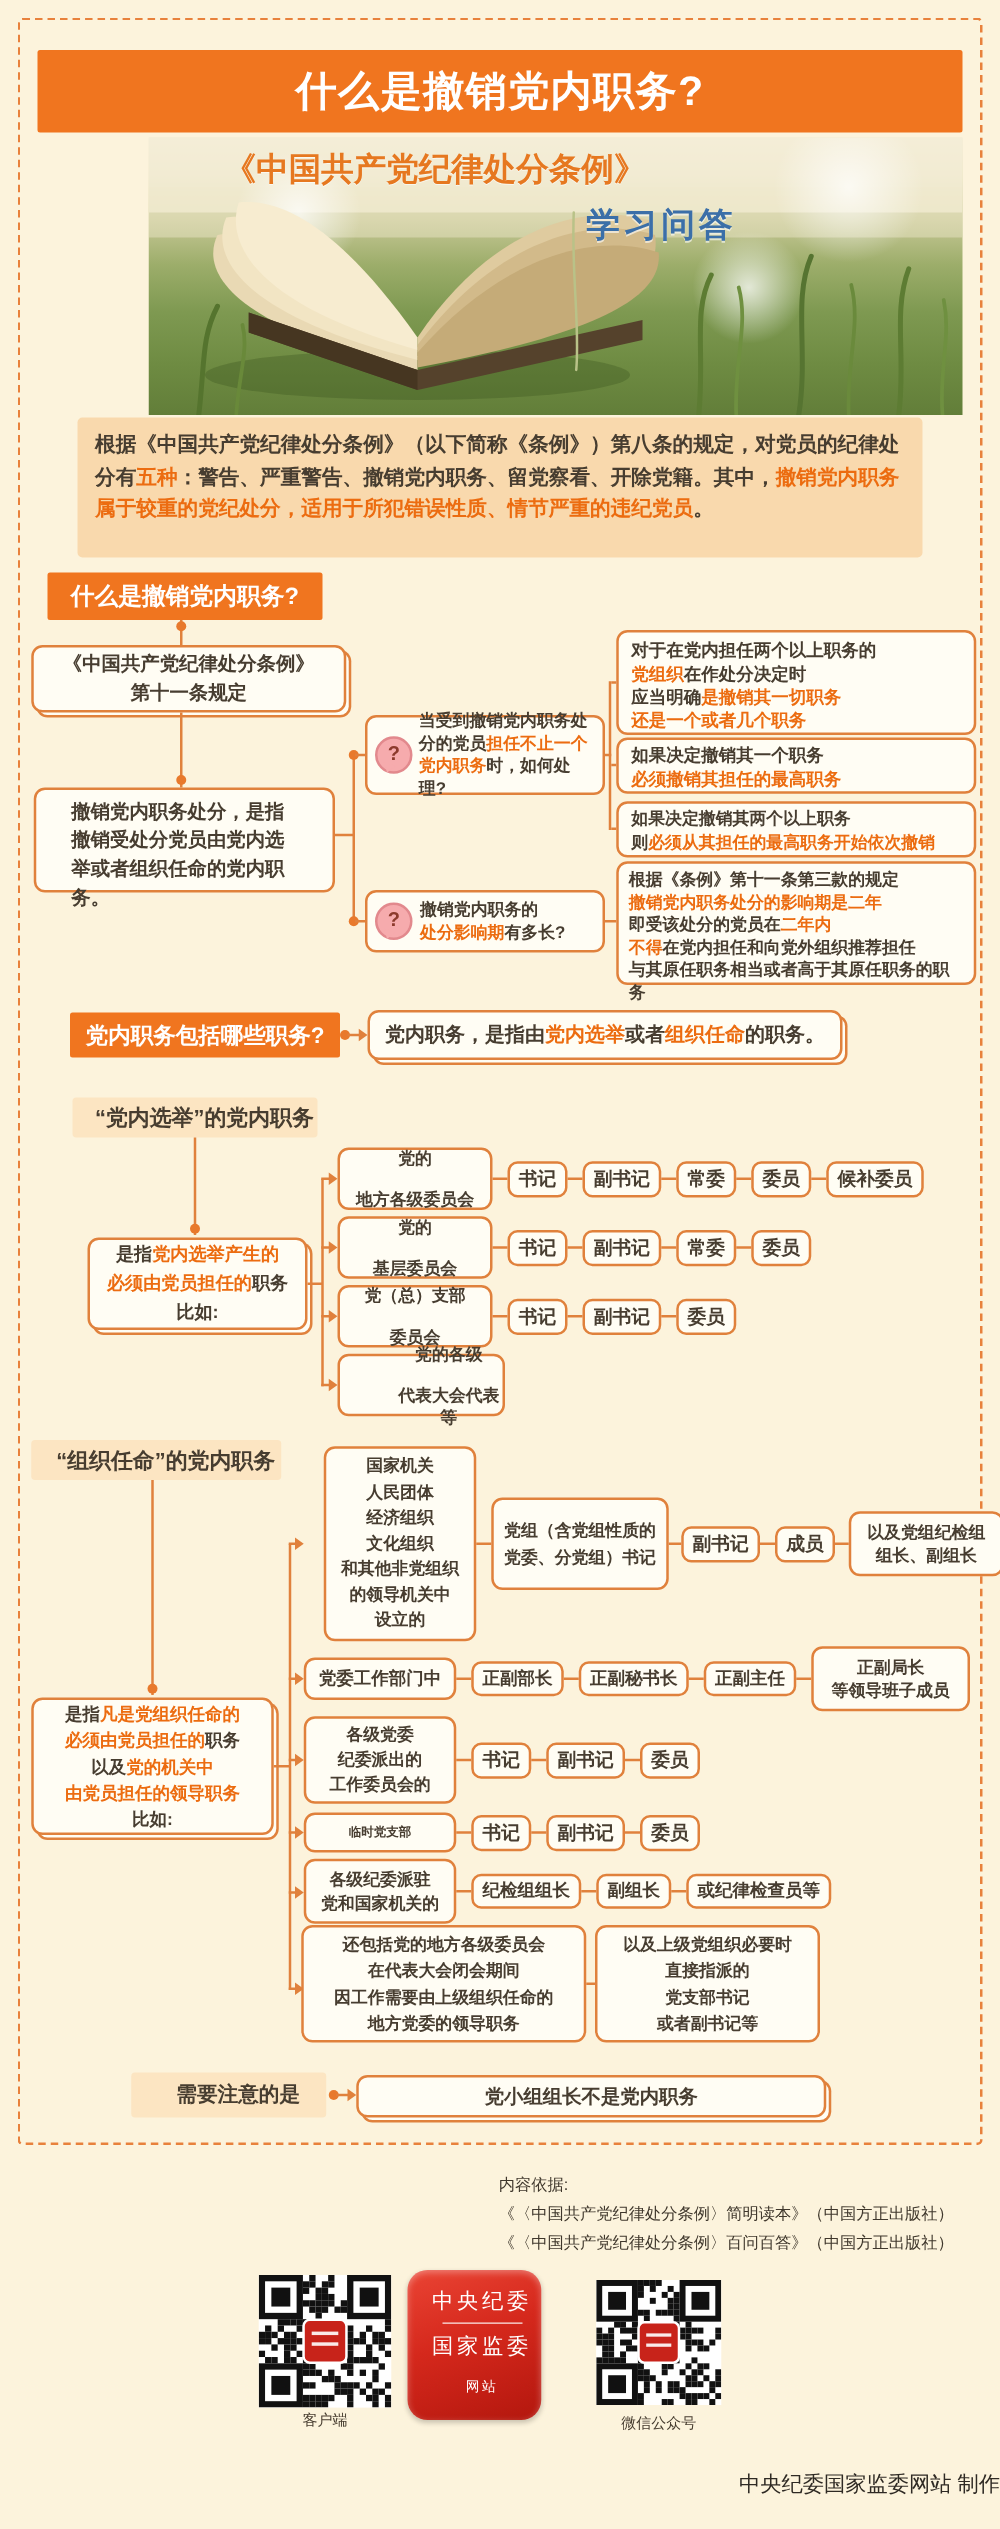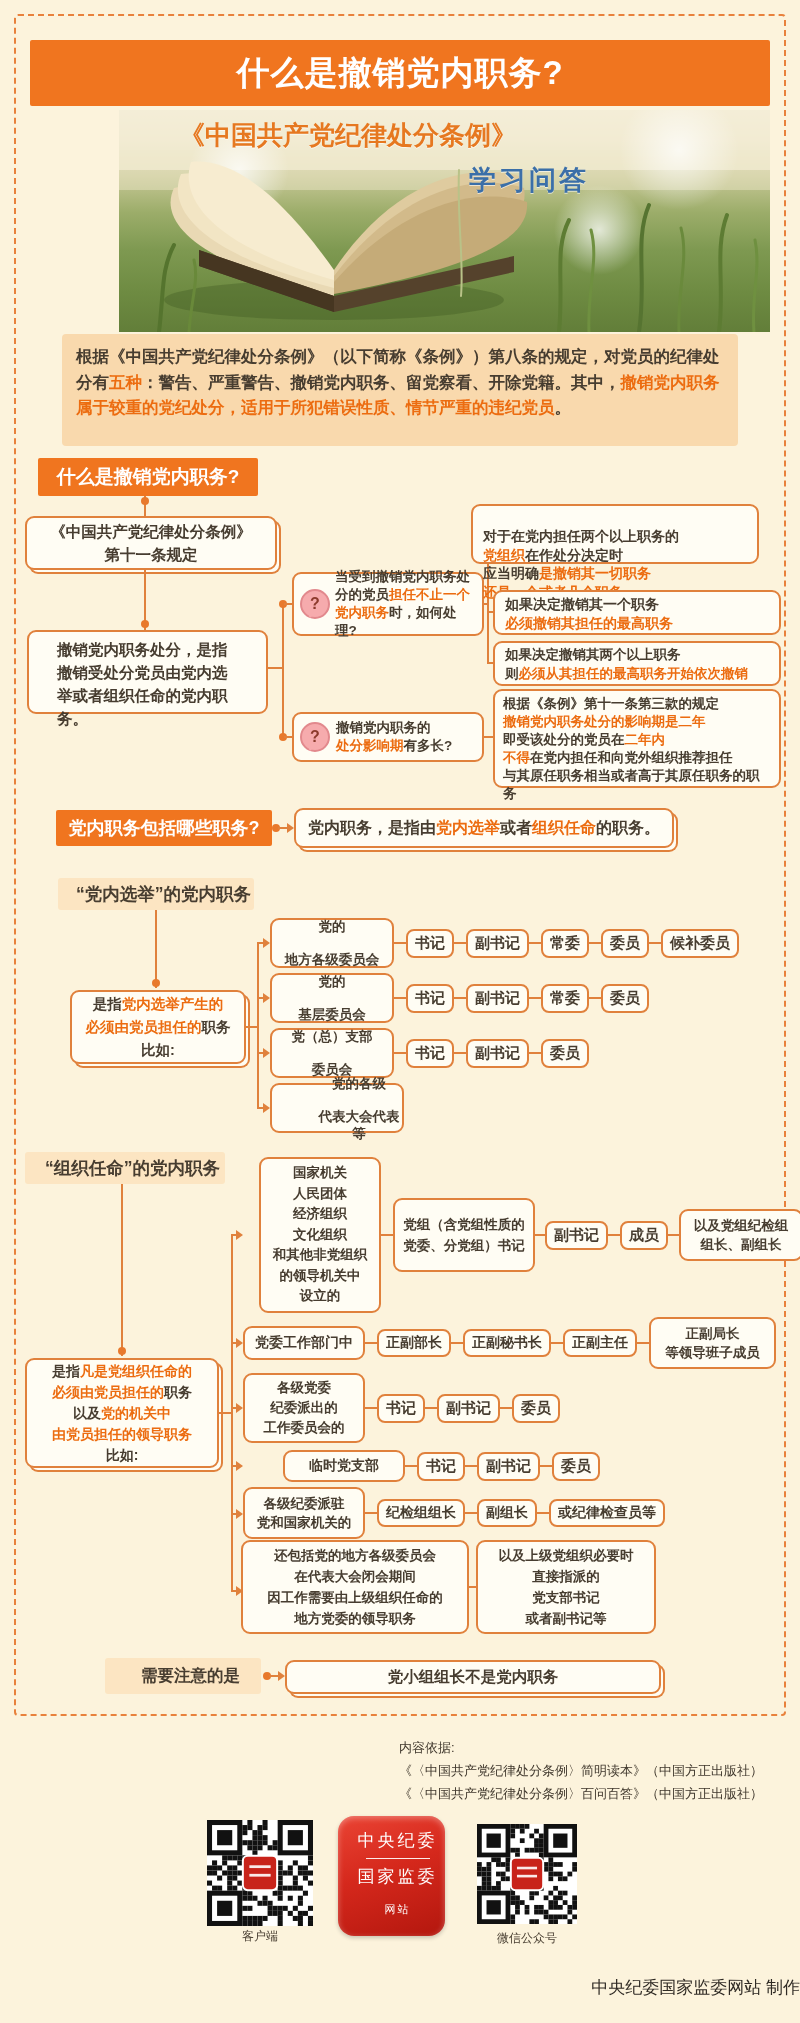--- a/index.html
+++ b/index.html
@@ -128,21 +128,21 @@
     </div>
   </div>
 
   <div class="hline" style="left:484px;top:603px;width:5px;"></div>
   <div class="vline" style="left:487px;top:545px;height:119px;"></div>
   <div class="hline" style="left:489px;top:545px;width:4px;"></div>
   <div class="hline" style="left:489px;top:611px;width:4px;"></div>
   <div class="hline" style="left:489px;top:662px;width:4px;"></div>
   <div class="hline" style="left:484px;top:736px;width:9px;"></div>
 
-  <div class="abs box b" style="left:471px;top:504px;width:288px;height:60px;padding:21px 10px;font-size:14px;line-height:18.5px;">
+  <div class="abs box b" style="left:493px;top:504px;width:288px;height:84px;padding:5px 10px;font-size:14px;line-height:18.5px;">
     <span>对于在党内担任两个以上职务的</span><br>
     <span class="o">党组织</span><span>在作处分决定时</span><br>
     <span>应当明确</span><span class="o">是撤销其一切职务</span><br>
     <span class="o">还是一个或者几个职务</span>
   </div>
 
   <div class="abs box b" style="left:493px;top:590px;width:288px;height:45px;padding:3px 10px;font-size:14px;line-height:18.5px;">
     <span>如果决定撤销其一个职务</span><br>
     <span class="o">必须撤销其担任的最高职务</span>
   </div>
@@ -305,21 +305,21 @@
     <div class="lbl" style="width:122px;height:70px;font-size:13.5px;line-height:20px;">各级党委<br>纪委派出的<br>工作委员会的</div>
     <div class="conn"></div>
     <div class="chip">书记</div>
     <div class="conn"></div>
     <div class="chip">副书记</div>
     <div class="conn"></div>
     <div class="chip">委员</div>
   </div>
 
   <div class="frow" style="left:243px;top:1450px;height:32px;">
-    <div class="lbl" style="width:122px;height:32px;font-size:14px;margin-left:40px;">临时党支部</div>
+    <div class="lbl" style="width:122px;height:32px;font-size:10px;">临时党支部</div>
     <div class="conn"></div>
     <div class="chip">书记</div>
     <div class="conn"></div>
     <div class="chip">副书记</div>
     <div class="conn"></div>
     <div class="chip">委员</div>
   </div>
 
   <div class="frow" style="left:243px;top:1487px;height:52px;">
     <div class="lbl" style="width:122px;height:52px;font-size:13.5px;line-height:19px;">各级纪委派驻<br>党和国家机关的</div>
@@ -509,21 +509,21 @@
         <rect x="10.095238095238095" y="80.76190476190476" width="15.142857142857142" height="15.142857142857142" fill="#111"></rect>
         <rect x="35.838095238095235" y="35.838095238095235" width="34.32380952380952" height="34.32380952380952" rx="5.0476190476190474" fill="#c8231a" stroke="#fff" stroke-width="2"></rect>
         <rect x="42.35961904761905" y="45.277142857142856" width="21.280761904761903" height="2.7761904761904765" fill="#fff" opacity=".9"></rect>
         <rect x="42.35961904761905" y="53.85809523809524" width="21.280761904761903" height="2.7761904761904765" fill="#fff" opacity=".9"></rect>
       </svg>
     </div>
   <div class="abs ctr" style="left:207px;top:1928px;width:106px;font-size:12px;">
     <span>客户端</span>
   </div>
 
-  <div class="abs" style="left:338px;top:1816px;width:107px;height:120px;border-radius:16px;
+  <div class="abs" style="left:326px;top:1816px;width:107px;height:120px;border-radius:16px;
               background:linear-gradient(160deg,#ea4434 0%,#d5281c 45%,#b3170e 100%);
               box-shadow:inset 0 2px 6px rgba(255,255,255,.35), 0 2px 4px rgba(0,0,0,.2);
               display:flex;flex-direction:column;align-items:center;color:#fff;
               font-family:'Liberation Serif','DejaVu Serif',serif;padding-left:12px;">
     <div style="margin-top:13px;font-size:17px;letter-spacing:3px;">中央纪委</div>
     <div style="width:64px;height:1px;background:rgba(255,255,255,.9);margin:6px 0;"></div>
     <div style="font-size:17px;letter-spacing:3px;">国家监委</div>
     <div style="margin-top:14px;font-size:11px;letter-spacing:2px;">网站</div>
   </div>
 

